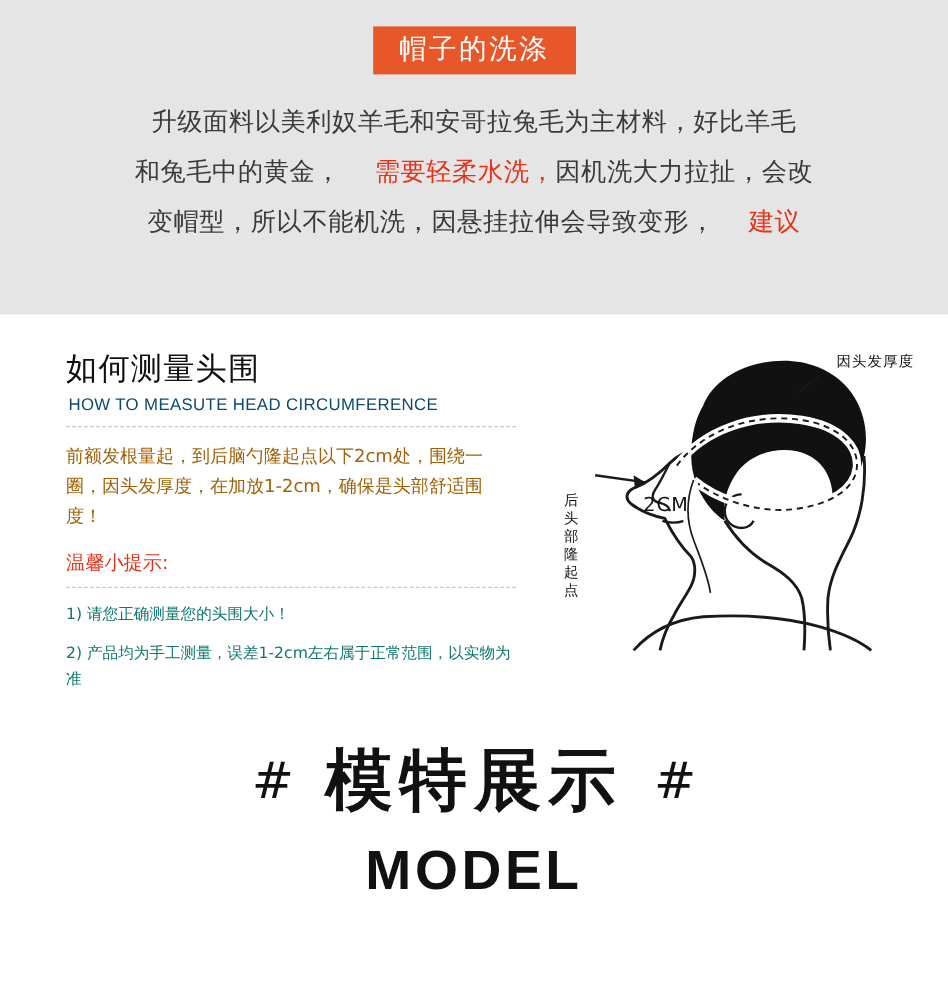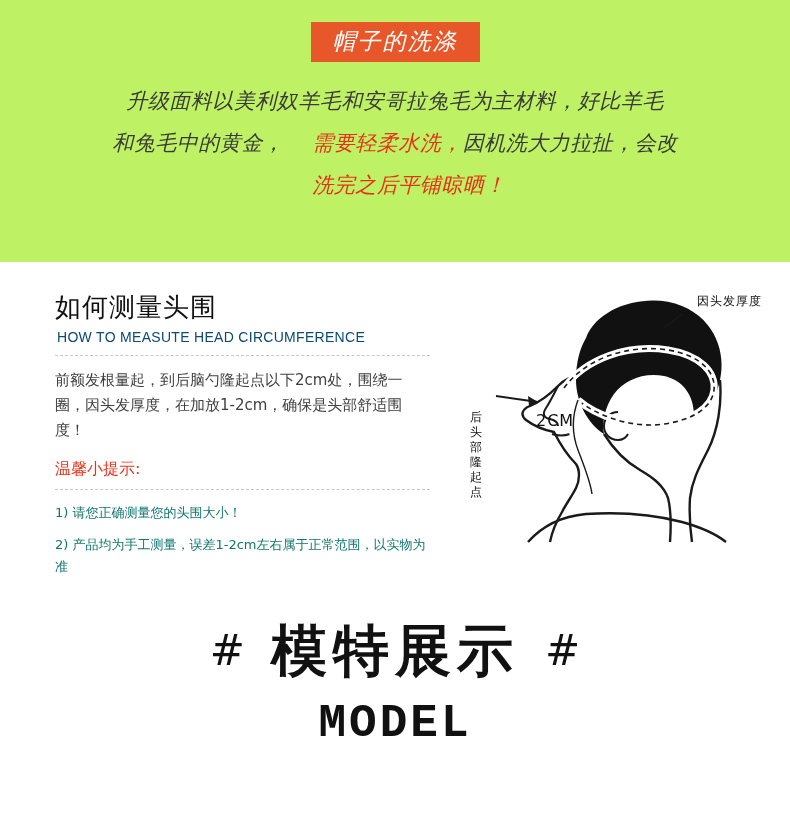--- a/index.html
+++ b/index.html
@@ -14,25 +14,24 @@
     overflow: hidden;
   }
   .page {
     position: relative;
     width: 790px;
     height: 836px;
   }
 
   
   .wash-section {
-    background: #bef264;
+    background: #e5e5e5;
     padding: 22px 40px 28px 40px;
     box-sizing: border-box;
     height: 262px;
-    font-style: italic;
   }
   .wash-title-wrap {
     text-align: center;
     margin-bottom: 18px;
   }
   .wash-title {
     display: inline-block;
     background: #e8572a;
     color: #ffffff;
     font-size: 23px;
@@ -83,21 +82,21 @@
     font-family: "Liberation Sans", sans-serif;
   }
   .dash-line {
     border-top: 1px dashed #c8c8c8;
     margin: 9px 0 12px 0;
     height: 0;
   }
   .measure-p {
     font-size: 15px;
     line-height: 25px;
-    color: #404040;
+    color: #a16207;
     font-family: "DejaVu Sans", sans-serif;
     margin: 0;
   }
   .tips-title {
     color: #e8311a;
     font-size: 16px;
     font-family: "DejaVu Sans", sans-serif;
     margin: 16px 0 0 0;
   }
   .tip-item {
@@ -169,42 +168,42 @@
     letter-spacing: 6px;
     color: #111;
     font-family: "DejaVu Sans", sans-serif;
     line-height: 1.1;
   }
   .model-en {
     font-size: 46px;
     font-weight: bold;
     letter-spacing: 3px;
     color: #111;
-    font-family: Liberation Mono, monospace;
+    font-family: Liberation Sans, sans-serif;
     margin-top: 16px;
   }
 </style>
 </head>
 <body>
 
 <div class="page">
 
   <section class="wash-section">
     <div class="wash-title-wrap">
       <span class="wash-title">帽子的洗涤</span>
     </div>
     <div class="wash-body">
       <div>
         <span>升级面料以美利奴羊毛和安哥拉兔毛为主材料，好比羊毛</span>
       </div>
       <div>
         <span>和兔毛中的黄金，</span><span class="hl">需要轻柔水洗，</span><span>因机洗大力拉扯，会改</span>
       </div>
       <div>
-        <span class="hl">洗完之后平铺晾晒！</span>
+        <span>变帽型，所以不能机洗，因悬挂拉伸会导致变形，</span><span class="hl">建议</span>
       </div>
     </div>
   </section>
 
   <section class="measure-section">
     <div class="measure-left">
       <h2 class="measure-h1">如何测量头围</h2>
       <div class="measure-h2">HOW TO MEASUTE HEAD CIRCUMFERENCE</div>
       <div class="dash-line"></div>
       <p class="measure-p">前额发根量起，到后脑勺隆起点以下2cm处，围绕一圈，因头发厚度，在加放1-2cm，确保是头部舒适围度！</p>

